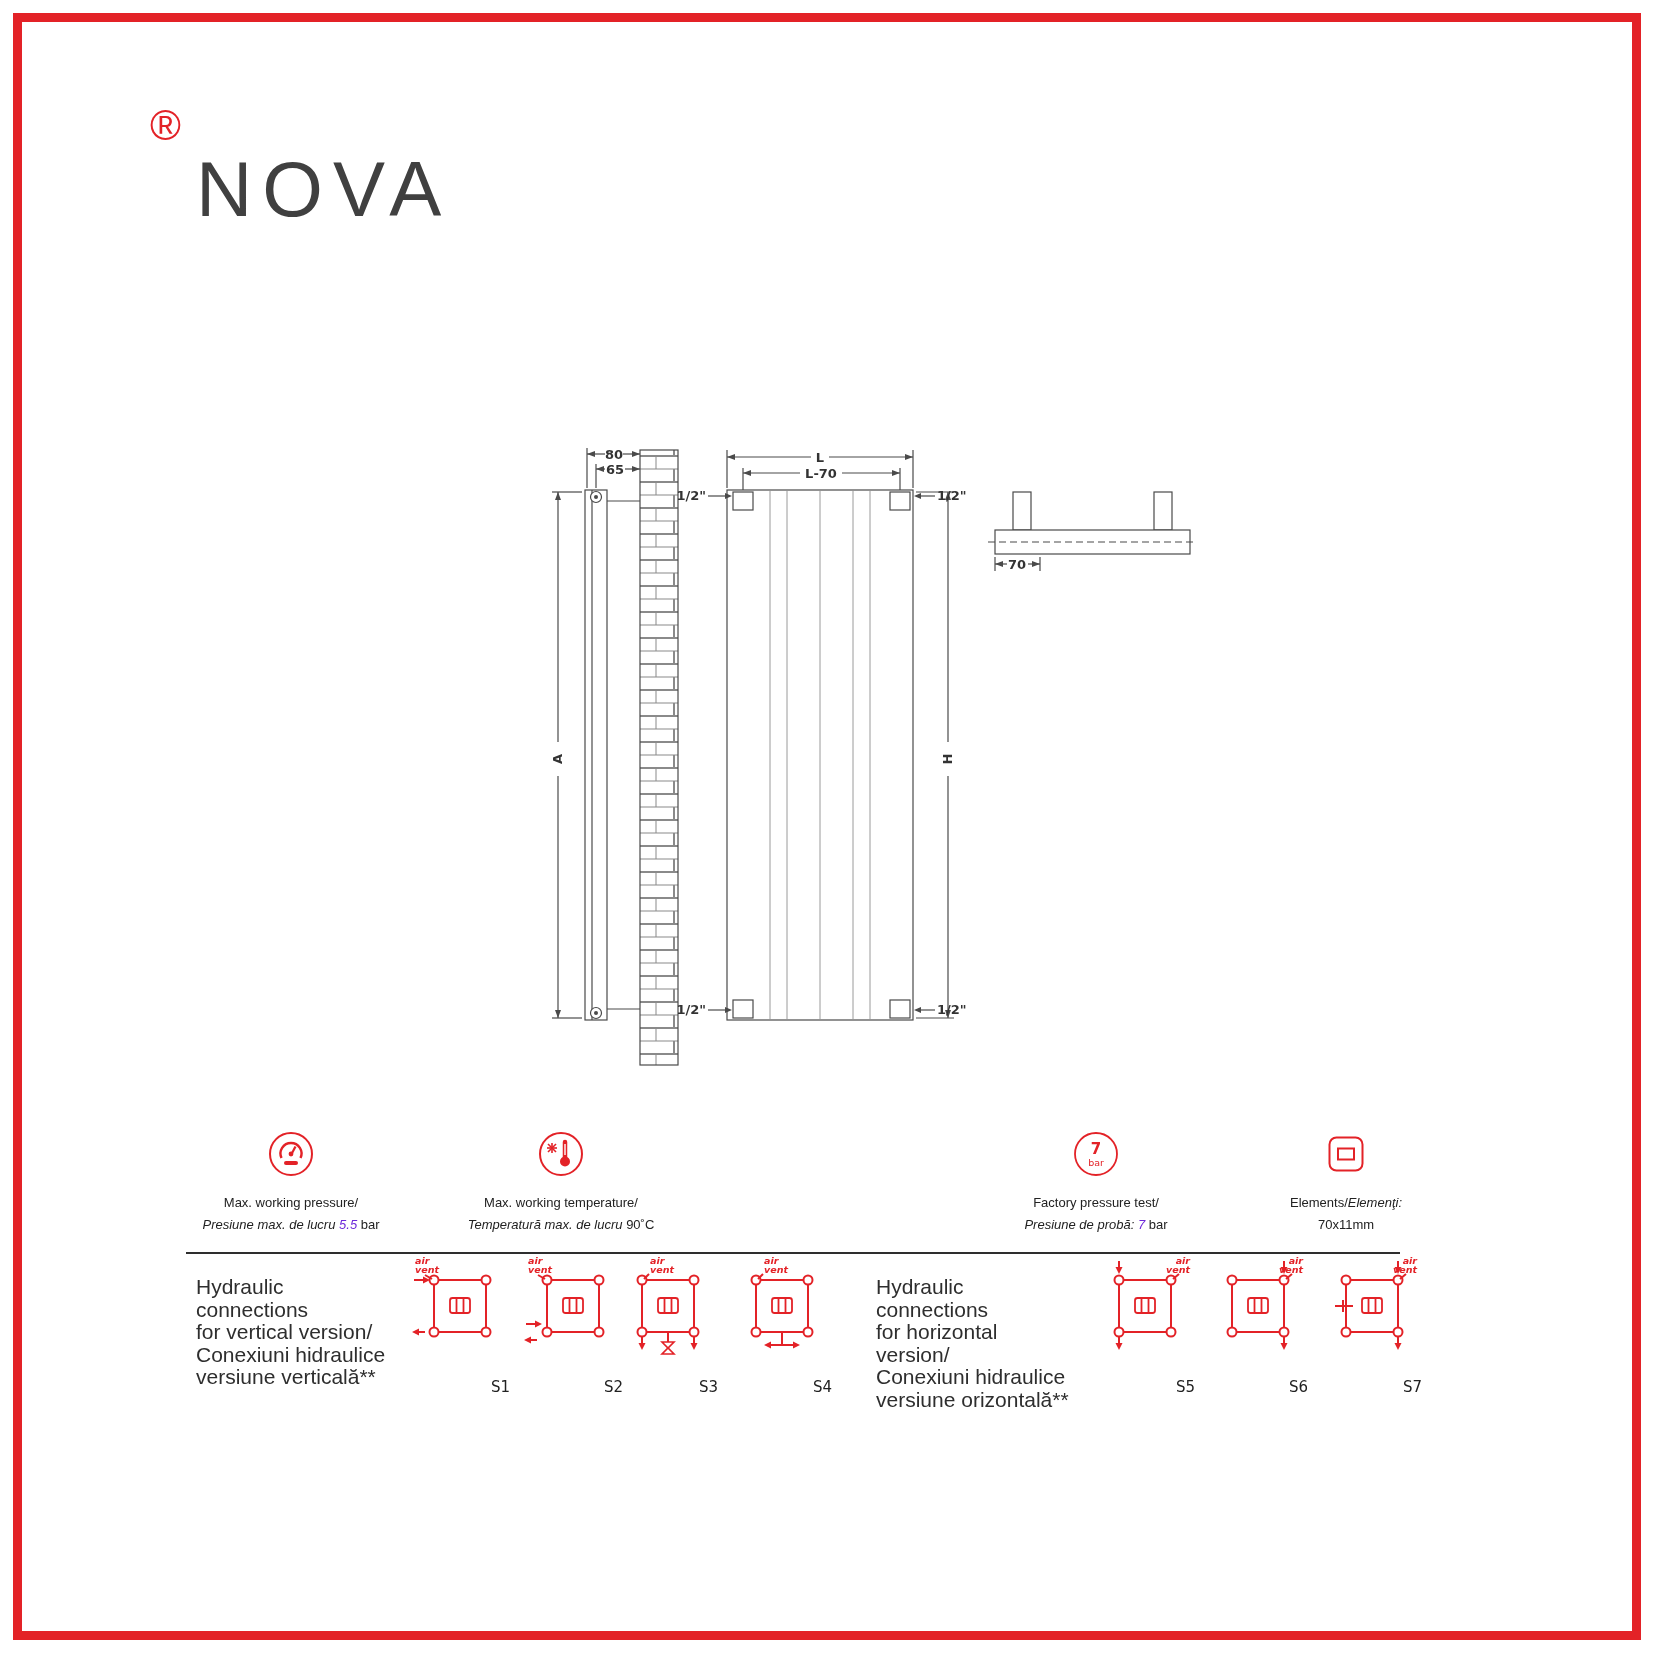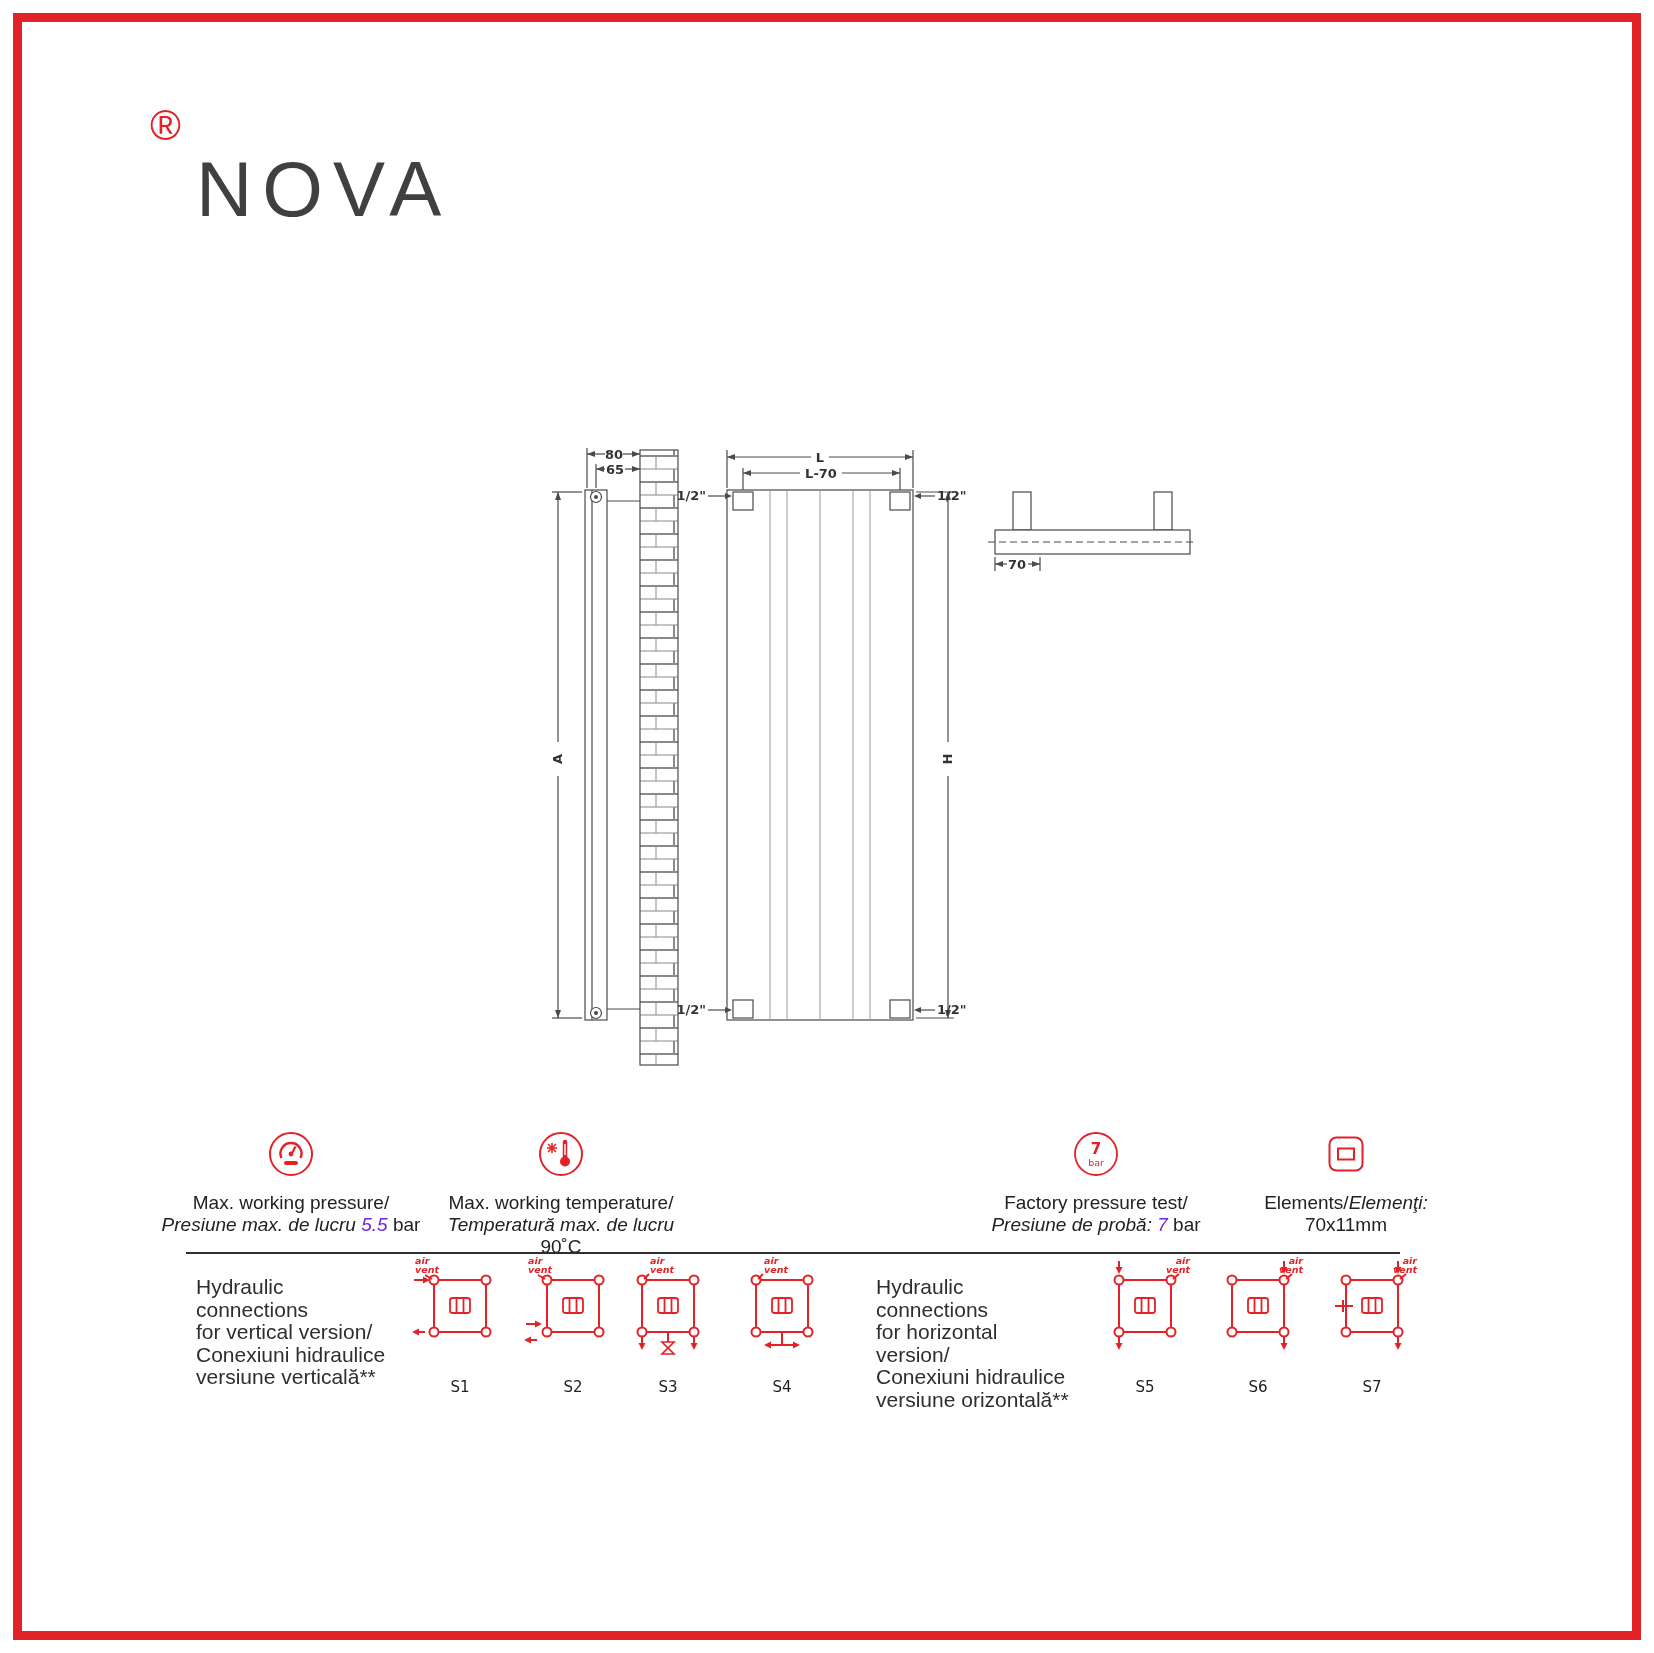--- a/index.html
+++ b/index.html
@@ -7,27 +7,27 @@
   .page{position:relative;width:1654px;height:1653px;background:#fff;overflow:hidden;
         font-family:"Liberation Sans",sans-serif;color:#222}
   .frame{position:absolute;inset:13px;border:9px solid #e32227;pointer-events:none}
   .regmark{position:absolute;left:150px;top:102px;font-size:42px;color:#e32227}
   .brandname{position:absolute;left:196px;top:144px;font-size:78px;letter-spacing:10px;color:#404040;font-weight:400}
   .drawing{position:absolute;left:530px;top:430px}
   .drawing text{font-family:"DejaVu Sans",sans-serif;font-weight:700;font-size:13px;fill:#333;stroke:none}
   .drawing .thin{stroke:#9a9a9a;stroke-width:1}
   .spec{position:absolute;top:1130px;width:270px;display:flex;flex-direction:column;align-items:center;text-align:center}
   .spec .sicon{height:50px;margin-bottom:12px}
-  .spec .l1,.spec .l2{font-size:19px;line-height:22px;color:#222}
+  .spec .l1,.spec .l2{font-size:13px;line-height:22px;color:#222}
   .it{font-style:italic}
   .accent{color:#6d28d9}
   .icontext{font-family:"DejaVu Sans",sans-serif}
   .divider{position:absolute;left:186px;top:1252px;width:1214px;height:2px;background:#2e2e2e}
   .hyd-title{position:absolute;top:1276px;font-size:21px;line-height:22.5px;color:#2e2e2e}
-  .hyd{position:absolute;top:1254px;width:100px;text-align:center}
+  .hyd{position:absolute;top:1254px;width:100px;text-align:right}
   .hyd-label{font-size:15px;color:#222;margin-top:16px;font-family:"DejaVu Sans",sans-serif}
   .airvent{font-family:"DejaVu Sans",sans-serif;font-size:9.5px;font-weight:700;font-style:italic;fill:#e32227}
 </style>
 </head>
 <body>
 
 <div class="page">
   <div class="frame"></div>
 
   <span class="regmark">®</span>

